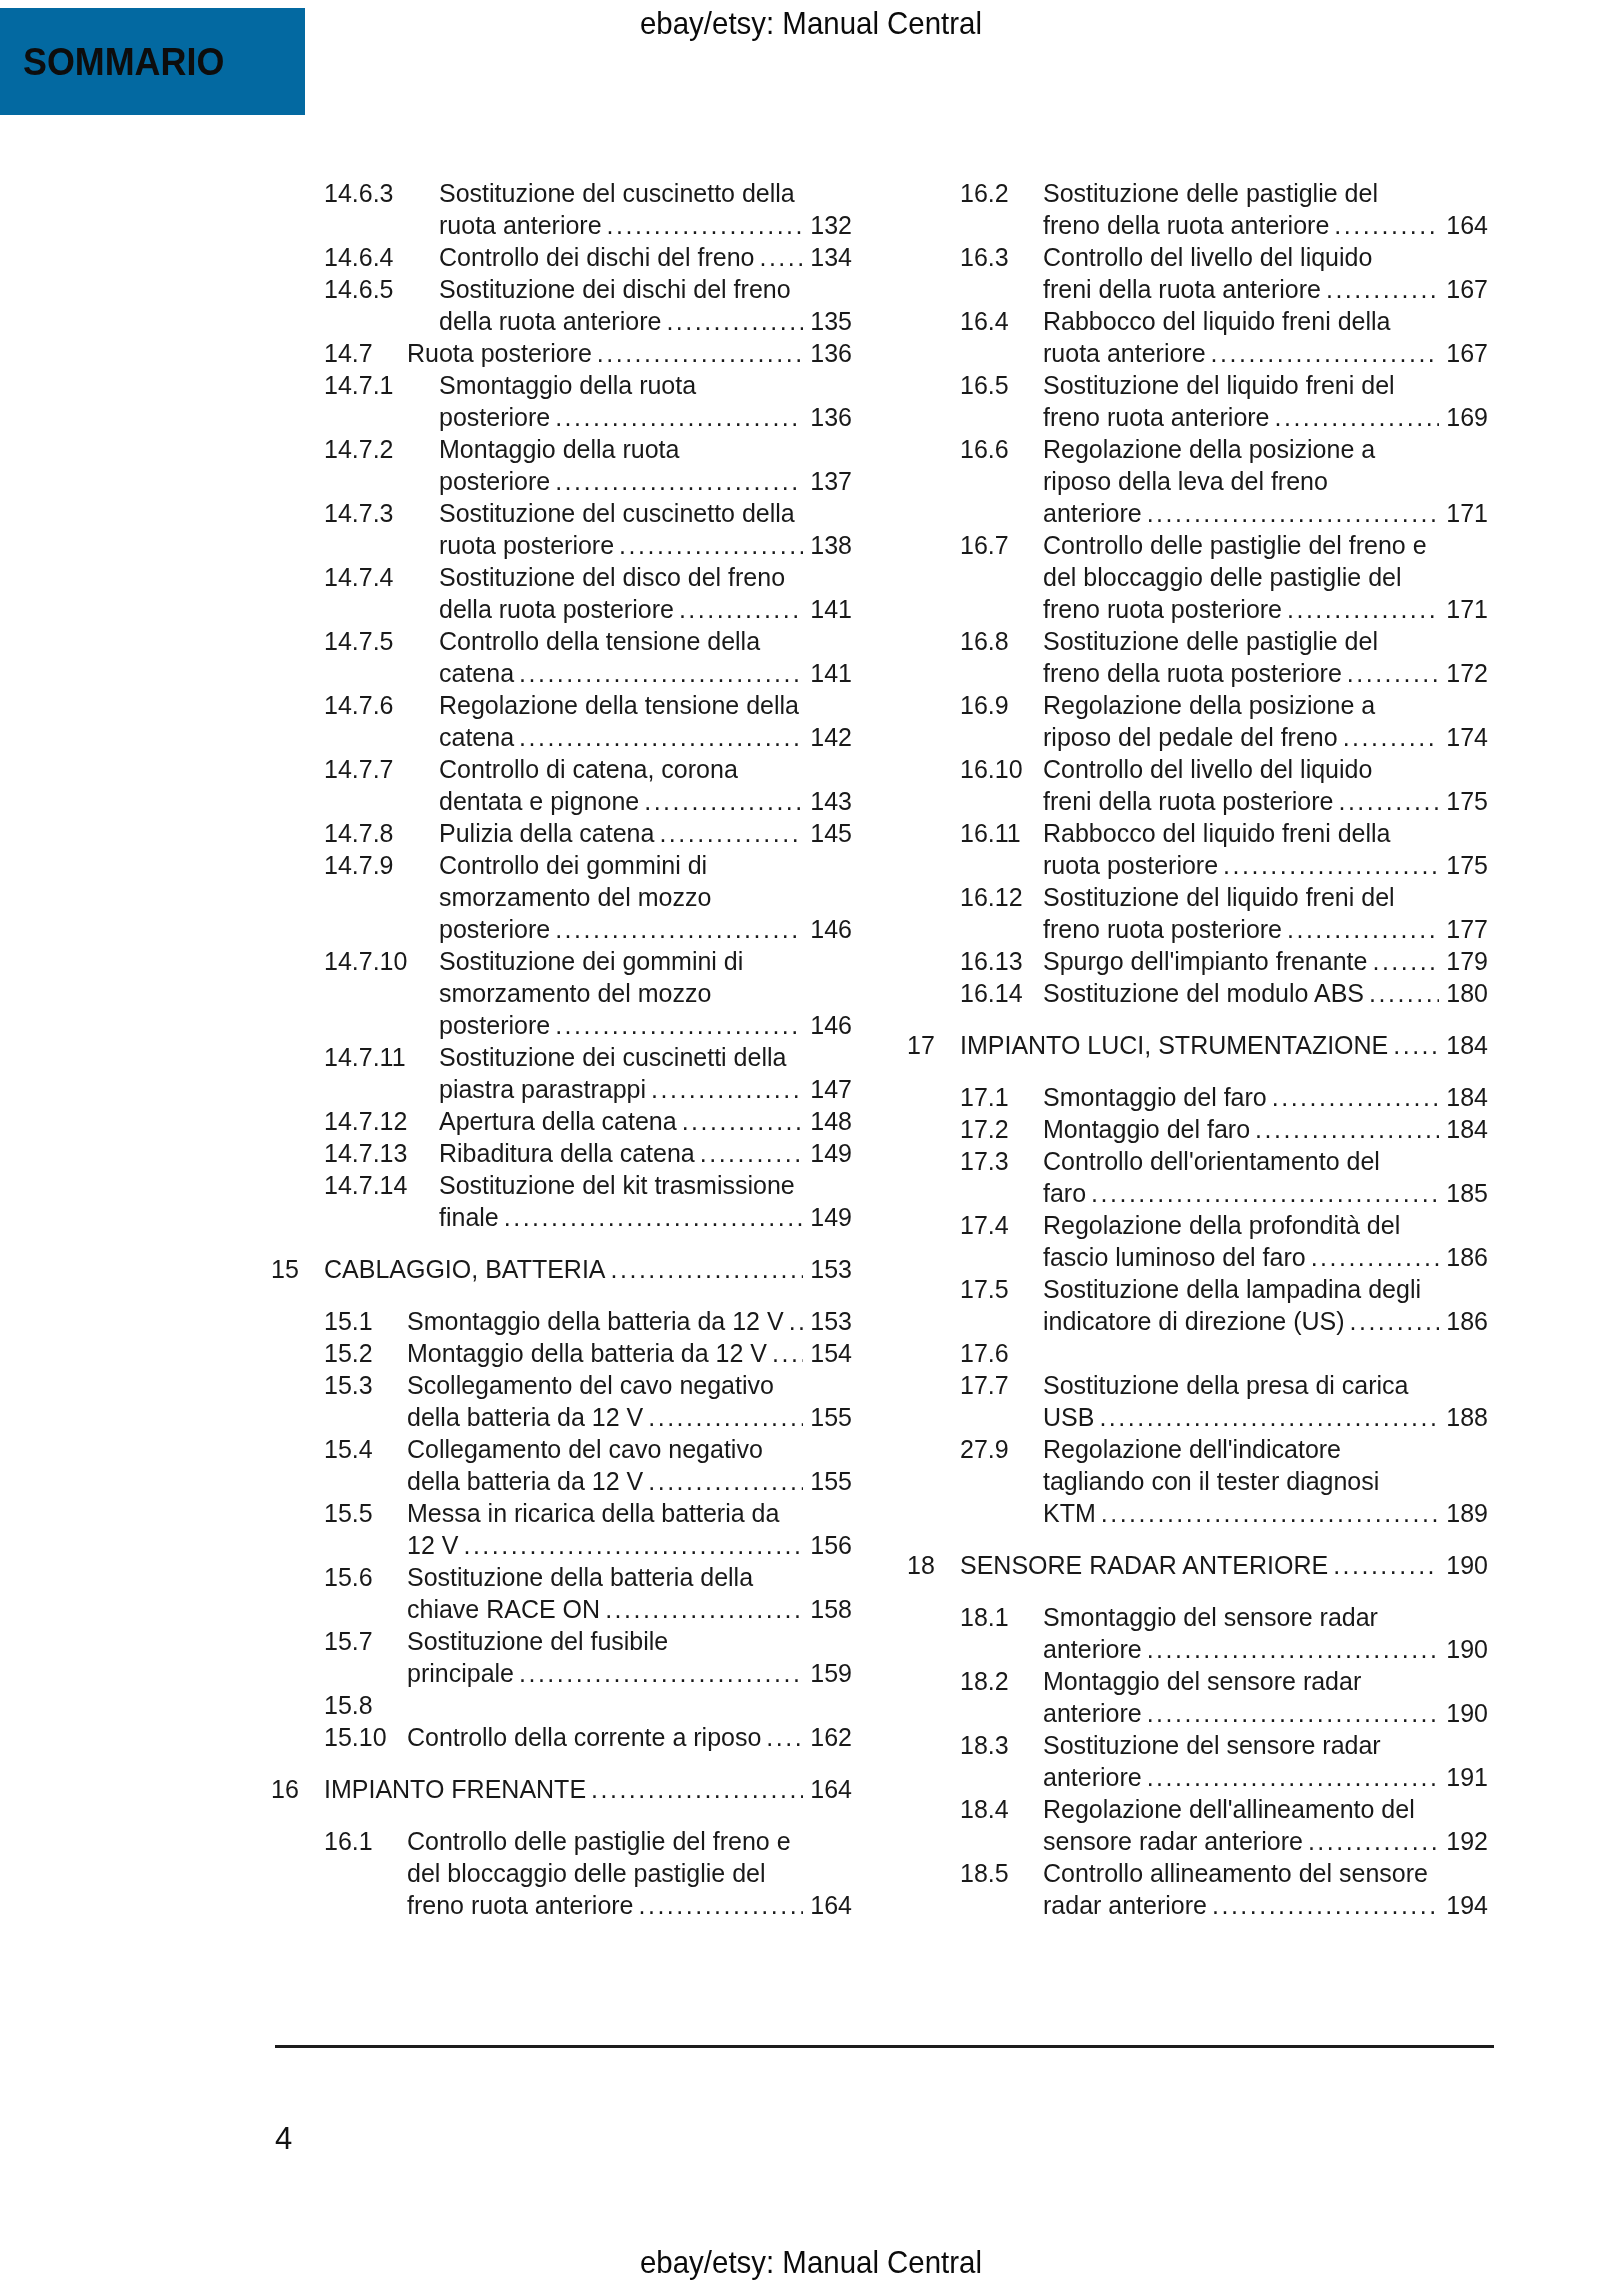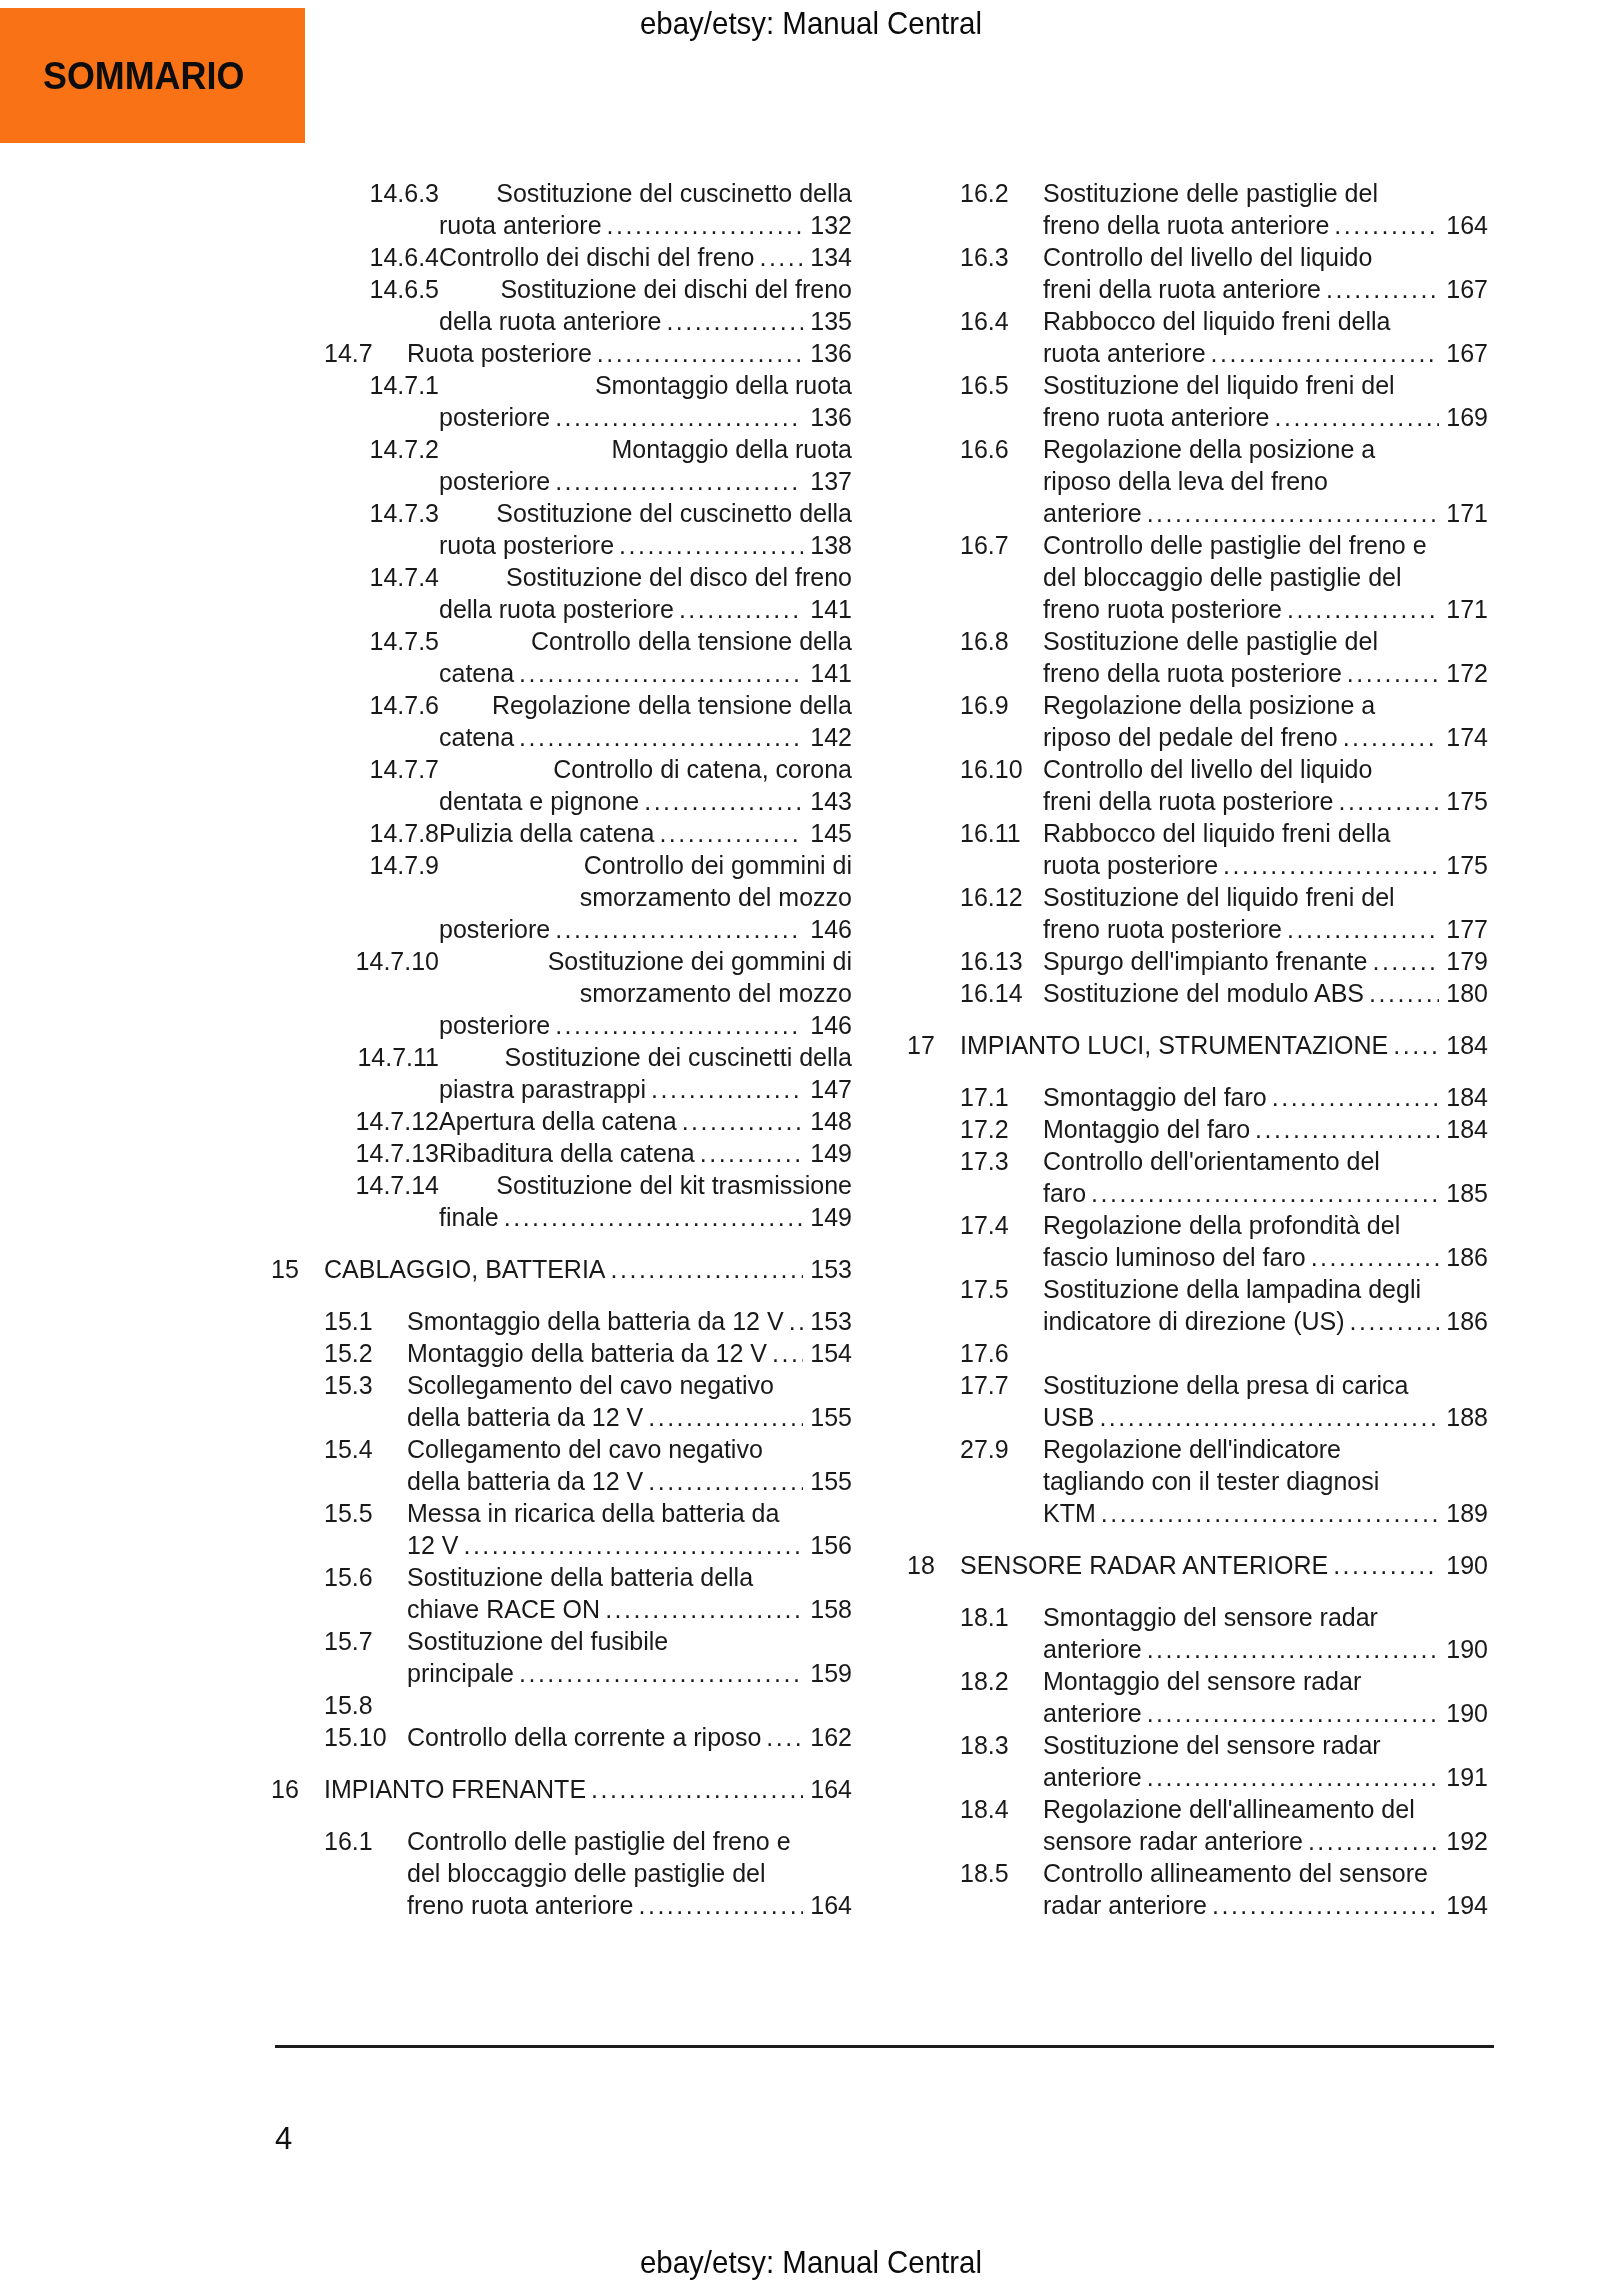--- a/index.html
+++ b/index.html
@@ -10,26 +10,26 @@
     background: #ffffff;
     overflow: hidden;
     font-family: "Liberation Sans", "DejaVu Sans", sans-serif;
     color: #191919;
   }
 
   
   .header-box {
     position: absolute;
     left: 0; top: 8.3px;
-    width: 305px; height: 135px;
-    background: #f97316;
+    width: 305px; height: 107px;
+    background: #0369a1;
     display: flex;
     align-items: center;
     box-sizing: border-box;
-    padding-left: 43px;
+    padding-left: 23px;
   }
   .header-box .box-title {
     font-size: 39px;
     font-weight: 700;
     letter-spacing: 0px;
     color: #0d0d0d;
     transform: scaleX(0.92);
     transform-origin: left center;
     white-space: nowrap;
   }
@@ -78,21 +78,21 @@
     margin-left: 5px;
   }
   .dots::after {
     content: "......................................................................................................................................................";
     letter-spacing: 2.5px;
   }
   .pg { flex: 0 0 auto; padding-left: 7.5px; }
 
   .entry.chapter { --numw: 53px; margin: 20px 0; }
   .entry.sub  { --numw: 83px; margin-left: 53px; }
-  .entry.sub3 { --numw: 115px; margin-left: 53px; text-align: right; }
+  .entry.sub3 { --numw: 115px; margin-left: 53px; }
 
   
   .rule {
     position: absolute;
     left: 275px; top: 2045px;
     width: 1219px; height: 0;
     border-top: 3.3px solid #1c1c1c;
   }
   .page-number {
     position: absolute;

